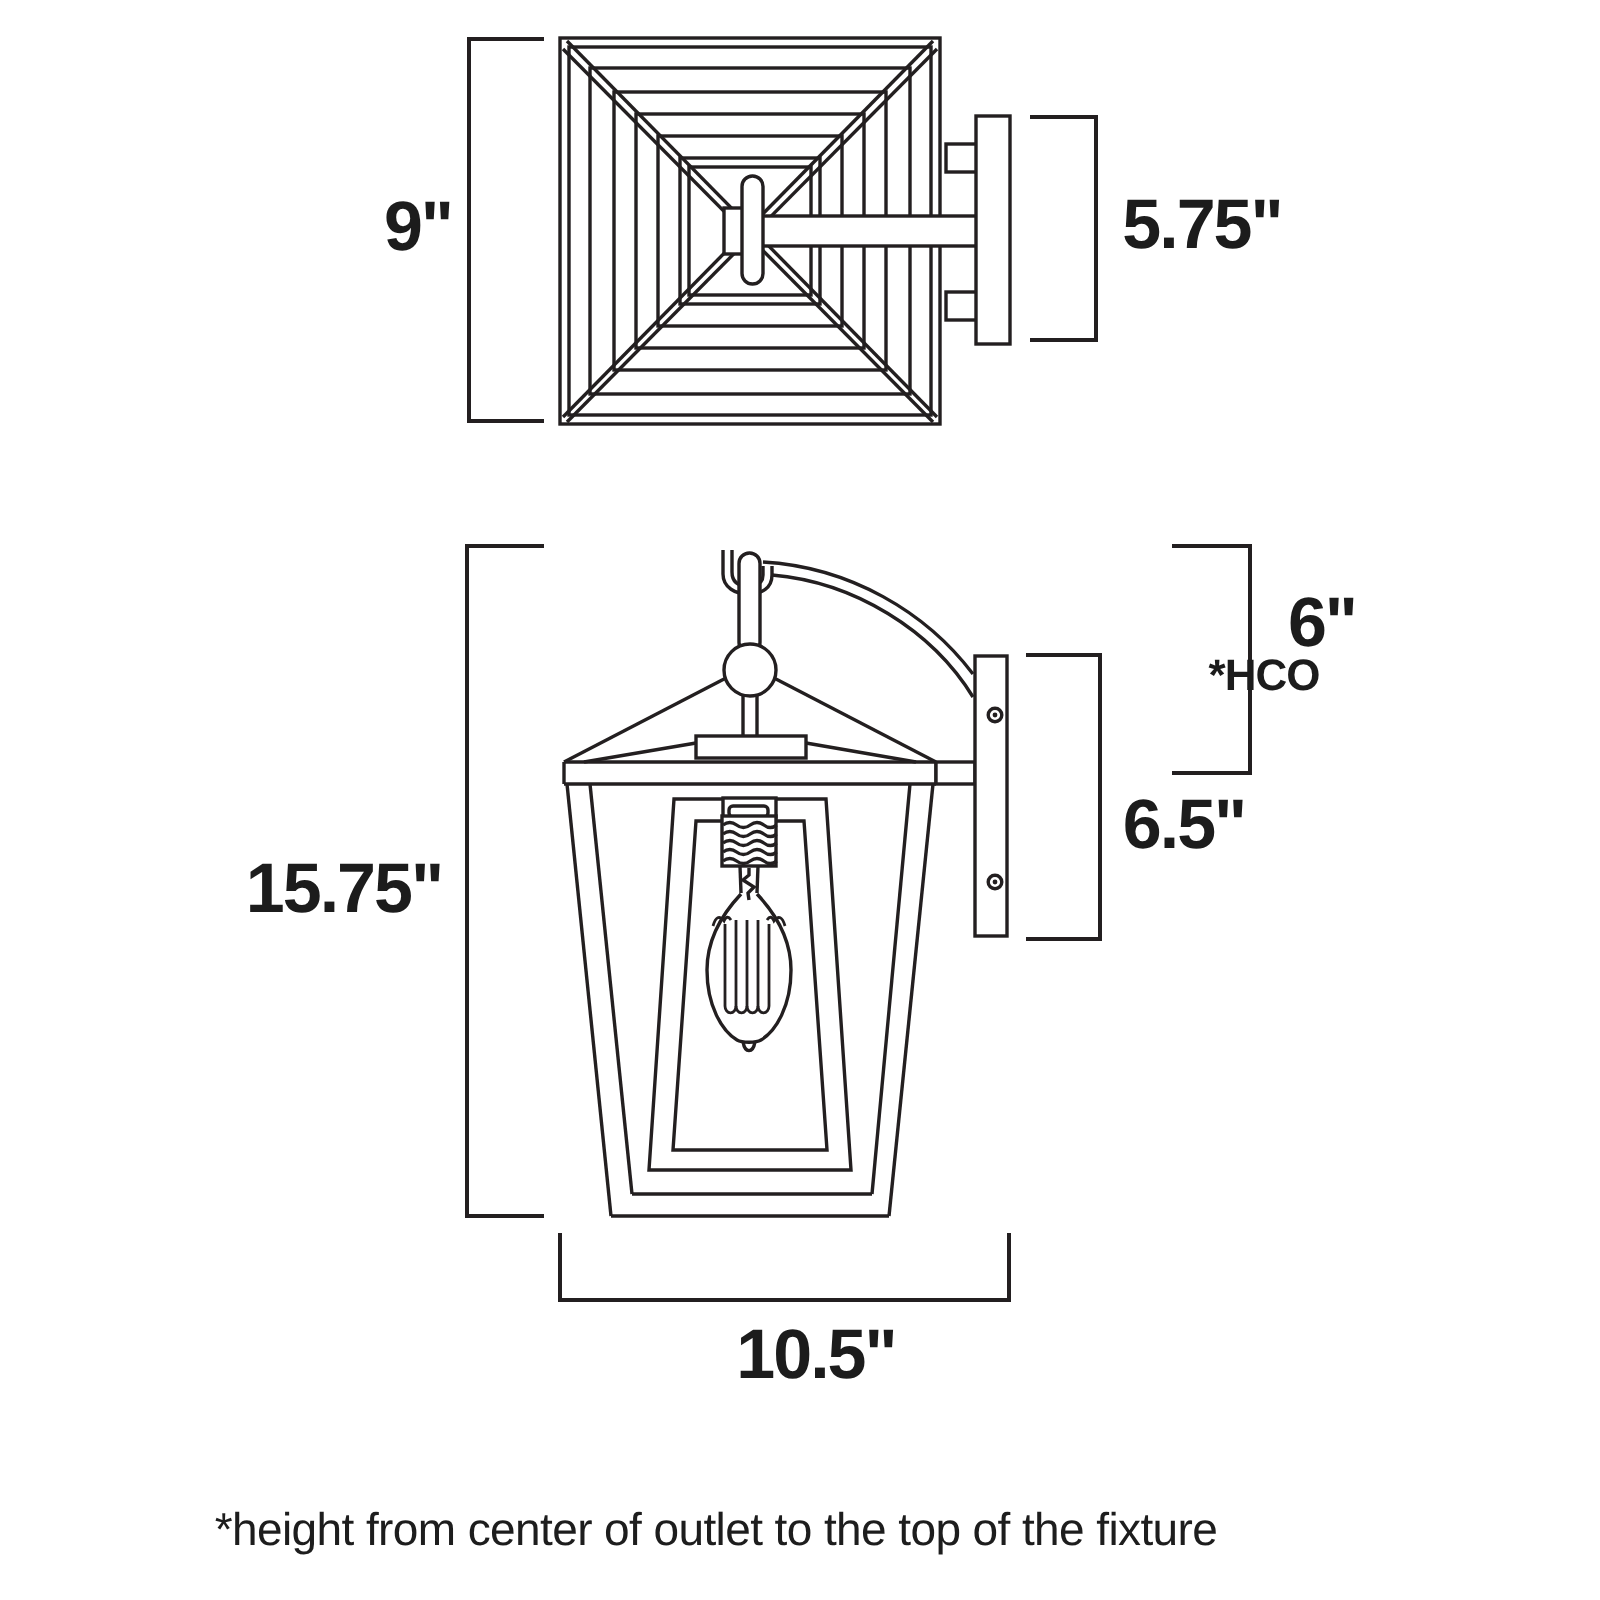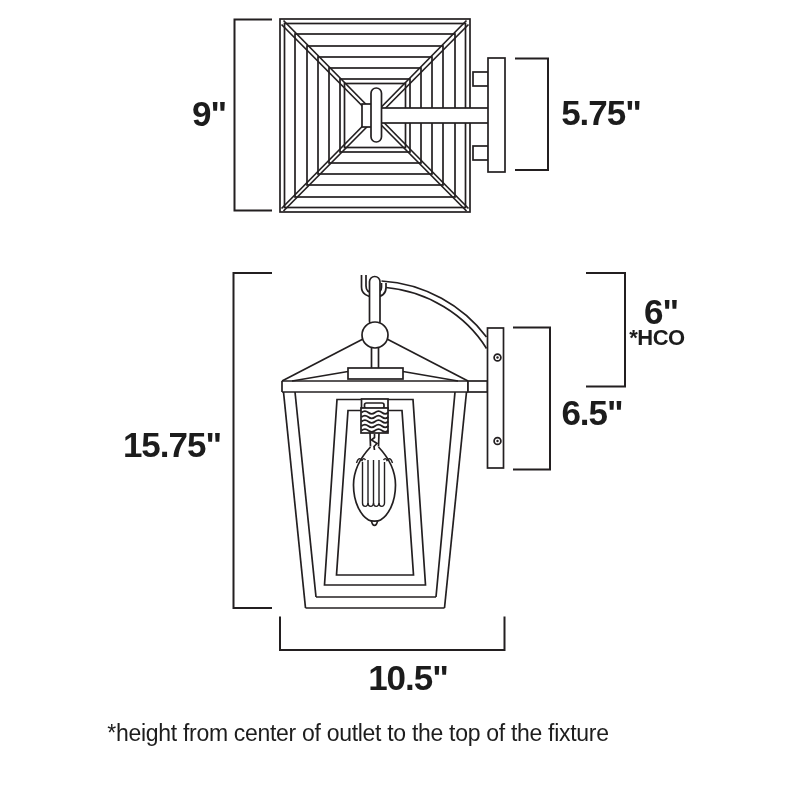--- a/index.html
+++ b/index.html
@@ -153,20 +153,20 @@
   </svg>
 
   <div class="dim-label" style="left:209px;top:114px;">9"</div>
 
   <div class="dim-label" style="left:601px;top:113px;">5.75"</div>
 
   <div class="dim-label" style="left:172px;top:445px;">15.75"</div>
 
   <div class="dim-label" style="left:661px;top:312px;">6"</div>
 
-  <div class="dim-label small" style="left:657px;top:338px;">*HCO</div>
+  <div class="dim-label small" style="left:632px;top:338px;">*HCO</div>
 
   <div class="dim-label" style="left:592px;top:413px;">6.5"</div>
 
   <div class="dim-label" style="left:408px;top:678px;">10.5"</div>
 
-  <div class="footnote" style="left:358px;top:733px;">*height from center of outlet to the top of the fixture</div>
+  <div class="footnote" style="left:358px;top:765px;">*height from center of outlet to the top of the fixture</div>
 </div>
 
 </body></html>

